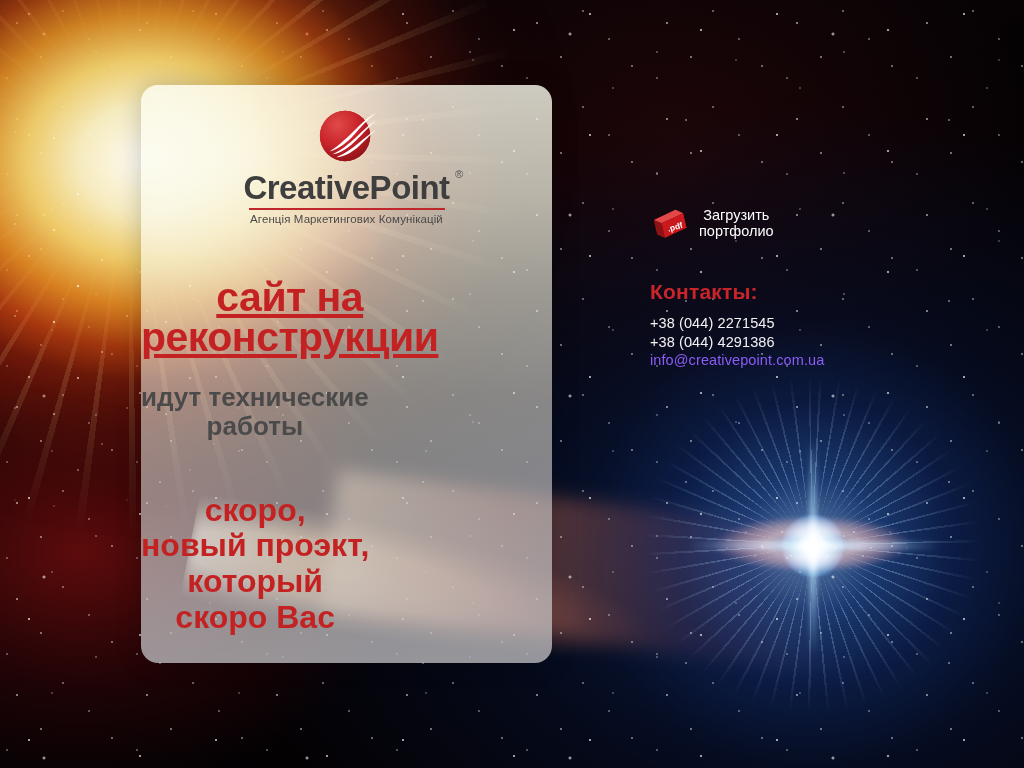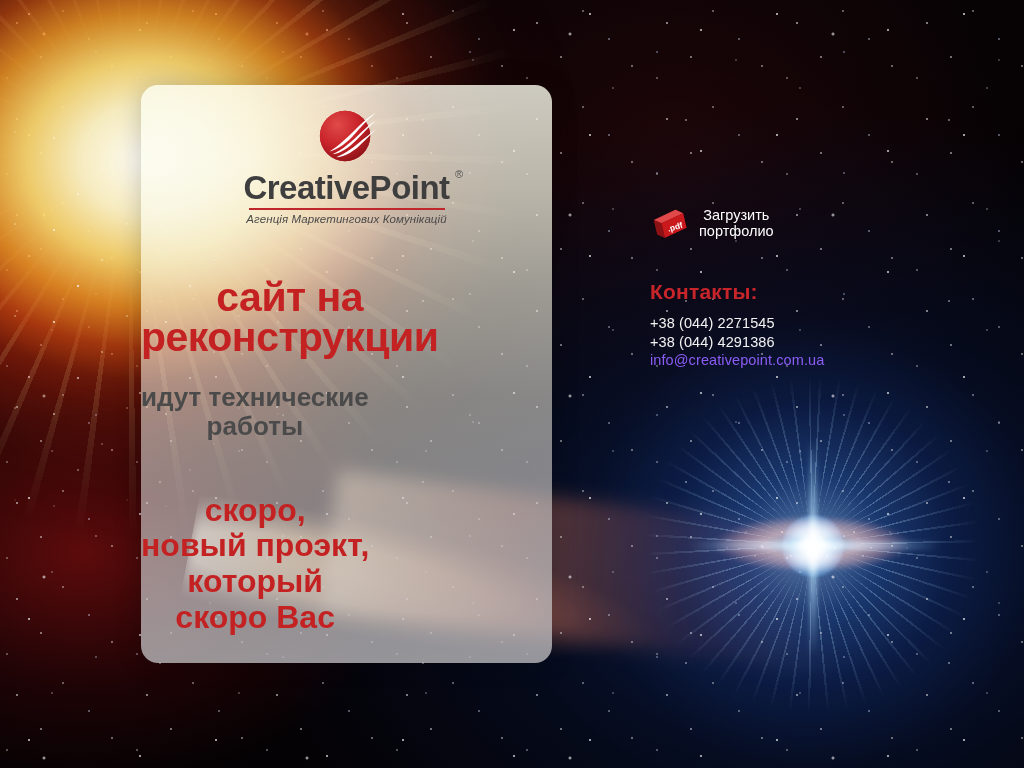--- a/index.html
+++ b/index.html
@@ -267,31 +267,31 @@
   }
   .logo-rule {
     width: 196px; height: 2px;
     background: #c0272d;
     margin: 4px auto 3px;
   }
   .logo-tagline {
     font-size: 11.5px;
     color: #4a4a4a;
     letter-spacing: 0.1px;
-    font-style: italic;
   }
 
   
   .headline {
     margin-top: 52px;
     font-size: 41px;
     font-weight: bold;
     line-height: 0.98;
     color: #c42222;
     letter-spacing: -0.5px;
+    text-decoration: underline;
   }
   .subhead {
     margin-top: 26px;
     font-size: 26px;
     font-weight: bold;
     line-height: 1.1;
     color: #4a4a4a;
   }
   .promo {
     margin-top: 52px;

